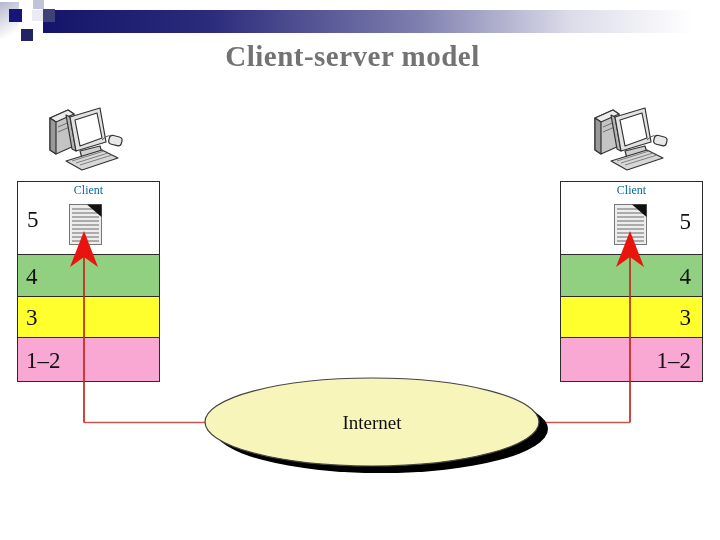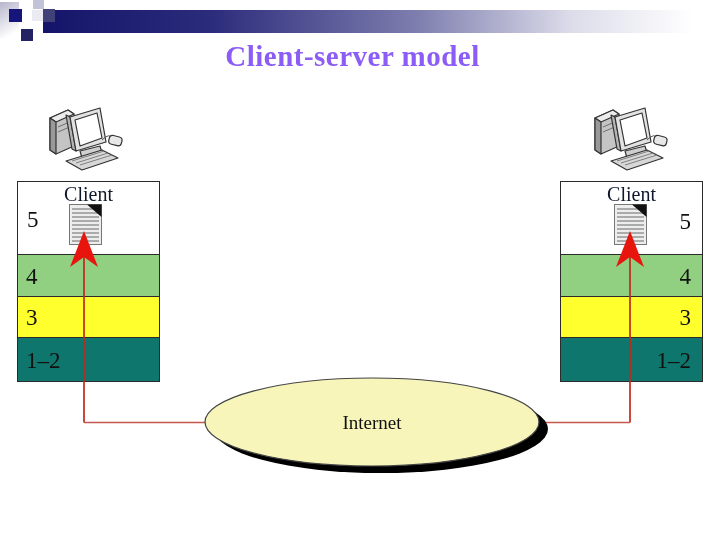--- a/index.html
+++ b/index.html
@@ -19,38 +19,38 @@
   }
   .sq{position:absolute;}
   .sq1{left:9px;top:9px;width:13px;height:13px;background:#16167a;}
   .sq2{left:33px;top:0;width:11px;height:9px;background:#c2c2d8;}
   .sq3{left:32px;top:10px;width:11px;height:11px;background:#eaeaf2;}
   .sq4{left:43px;top:9px;width:12px;height:13px;background:#41417a;}
   .sq5{left:21px;top:29px;width:12px;height:12px;background:#232363;}
 
   .slide-title{
     position:absolute;left:0;top:40px;width:705px;margin:0;
-    text-align:center;font-size:29px;font-weight:bold;color:#8b5cf6;
+    text-align:center;font-size:29px;font-weight:bold;color:#737373;
     letter-spacing:0.5px;
   }
 
   
   .stack{
     position:absolute;width:141px;border:1.5px solid #2b2b2b;
     box-sizing:content-box;
   }
   .stack-left{left:17px;top:181px;}
   .stack-right{left:560px;top:181px;}
   .row-top{height:72px;background:#ffffff;position:relative;}
   .row{position:relative;border-top:1.5px solid #2b2b2b;}
   .row-4{height:41px;background:#90d080;}
   .row-3{height:40px;background:#ffff2e;}
-  .row-12{height:43px;background:#0f766e;}
+  .row-12{height:43px;background:#f9a8d4;}
   .stack-header{
-    text-align:center;font-size:20px;color:#0f172a;padding-top:1px;
+    text-align:center;font-size:12px;color:#0369a1;padding-top:1px;
   }
   .num{
     position:absolute;top:50%;transform:translateY(-50%);
     font-size:23px;color:#111;line-height:1;
   }
   .stack-left .num{left:8px;}
   .stack-right .num{right:11px;}
   .num5{position:absolute;font-size:23px;color:#111;line-height:1;}
   .stack-left .num5{left:9px;top:26px;}
   .stack-right .num5{right:11px;top:28px;}

